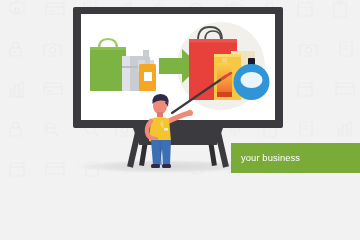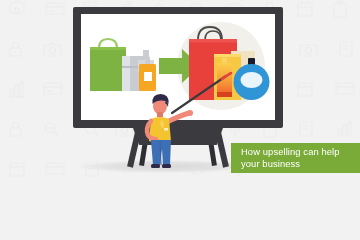--- a/index.html
+++ b/index.html
@@ -384,17 +384,16 @@
 
       <path d="M11 48 h20 l-1 25 h-7 l-1 -16 l-2 16 h-7 z" fill="#3d6fb5"></path>
       <path d="M20 50 l1 23" stroke="#35619f" stroke-width="1" fill="none"></path>
 
       <rect x="11" y="72" width="9" height="4" rx="1.5" fill="#2f2a4a"></rect>
       <rect x="22" y="72" width="9" height="4" rx="1.5" fill="#2f2a4a"></rect>
     </svg>
   </div>
 
   <div class="caption">
-    <span>How upselling can help</span>
     <span>your business</span>
   </div>
 
 </div>
 
 </body></html>

